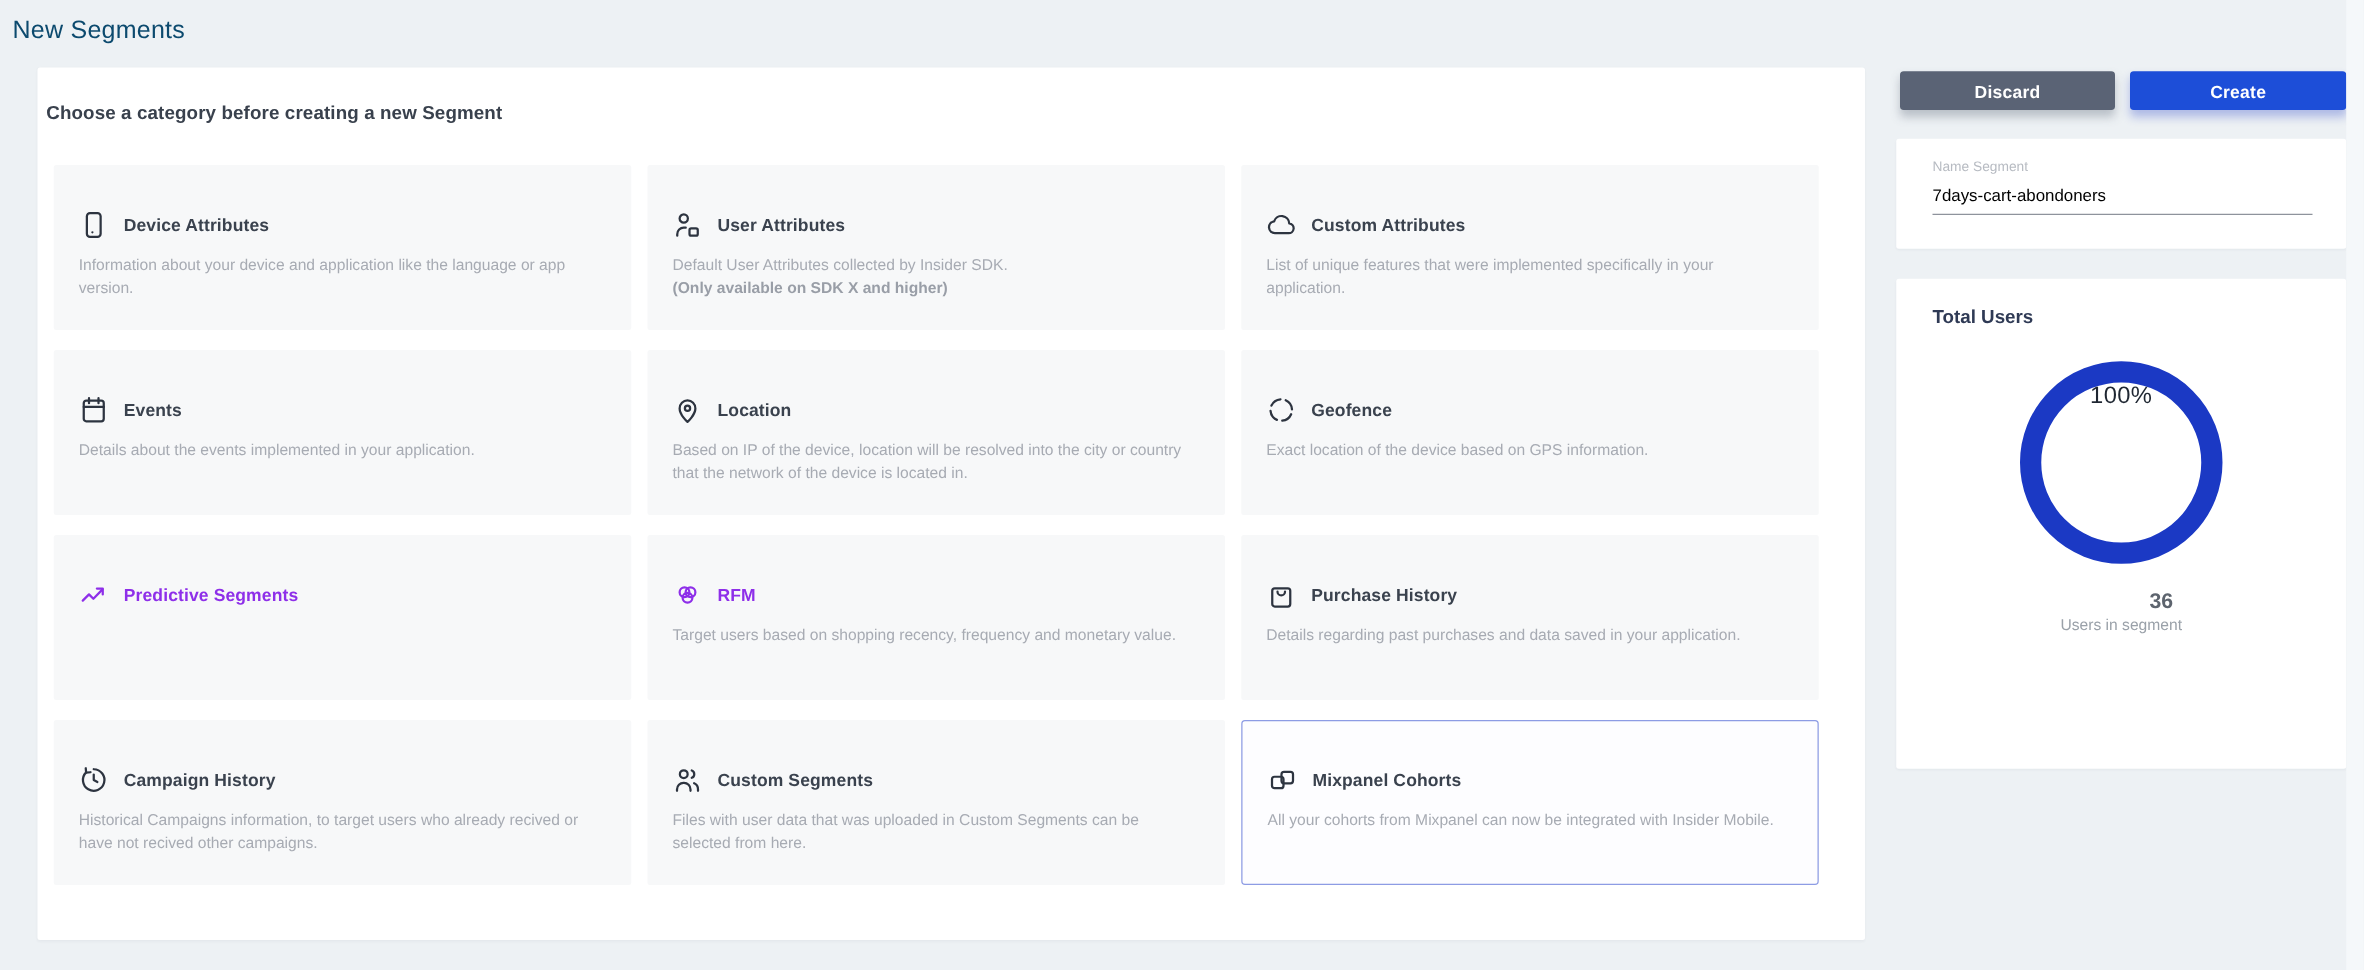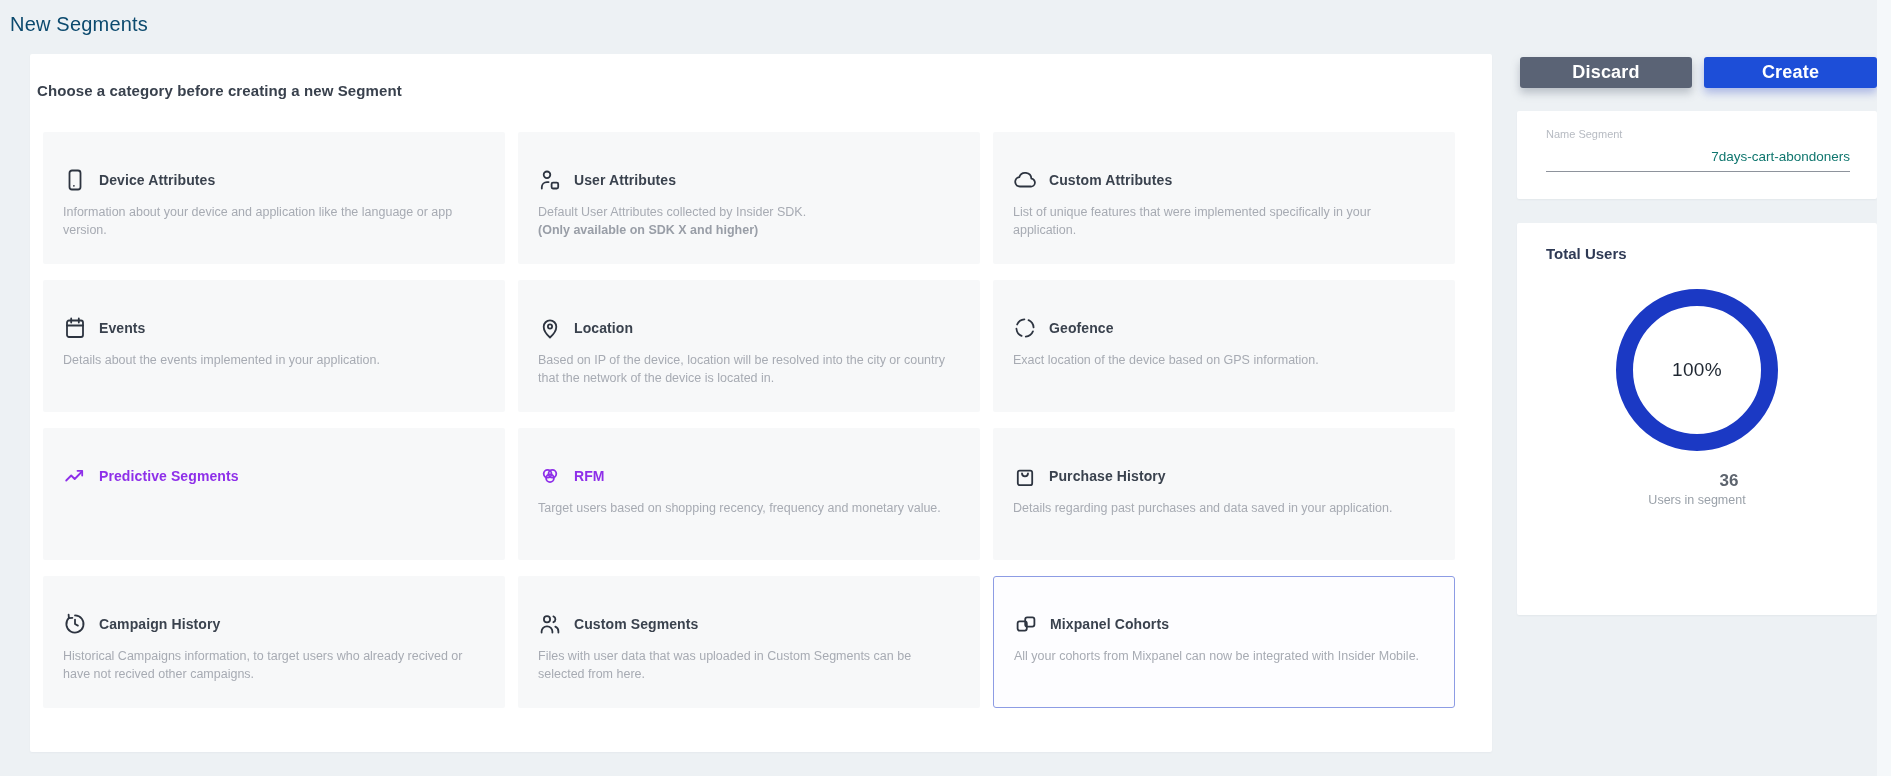--- a/index.html
+++ b/index.html
@@ -38,47 +38,47 @@
   .card-label{font-size:14px;font-weight:700;color:#3a424e;letter-spacing:.1px;}
   .card.accent .card-head{color:#8e2fe9;}
   .card.accent .card-label{color:#8e2fe9;}
   .icon{width:24px;height:24px;flex:0 0 24px;}
   .icon svg{display:block;}
   .card-desc{margin-top:12px;font-size:12.5px;line-height:17.5px;color:#a7abb3;}
   .card-desc.bold{margin-top:0;font-weight:700;color:#999ea7;}
   
   .btn{
     position:absolute;top:57px;height:31px;border:none;border-radius:3px;
-    color:#fff;font-weight:700;font-size:18px;font-family:inherit;cursor:pointer;
+    color:#fff;font-weight:700;font-size:14px;font-family:inherit;cursor:pointer;
     letter-spacing:.2px;
   }
   .btn-discard{left:1520px;width:172px;background:#5a6375;box-shadow:0 5px 8px rgba(90,99,117,.35);}
   .btn-create{left:1704px;width:173px;background:#1d4ed8;box-shadow:0 5px 8px rgba(27,57,196,.3);}
   
   .name-card{
     position:absolute;left:1517px;top:111px;width:360px;height:88px;
     background:#fff;border-radius:2px;box-shadow:0 1px 2px rgba(40,50,70,.05);
   }
   .name-label{position:absolute;left:29px;top:17px;font-size:11px;color:#b7bbc2;}
   .name-input{
     position:absolute;left:29px;top:34px;width:304px;
     border:none;border-bottom:1px solid #8e939c;background:transparent;
-    font-size:13.5px;color:#0f766e;padding:4px 0 7px 0;outline:none;font-family:inherit;text-align:right;
+    font-size:13.5px;color:#000000;padding:4px 0 7px 0;outline:none;font-family:inherit;
   }
   
   .total-card{
     position:absolute;left:1517px;top:223px;width:360px;height:392px;
     background:#fff;border-radius:2px;box-shadow:0 1px 2px rgba(40,50,70,.05);
   }
   .total-title{position:absolute;left:29px;top:22px;font-size:15px;font-weight:700;color:#2f3a55;}
   .donut{
     position:absolute;left:50%;top:66px;transform:translateX(-50%);
     width:162px;height:162px;box-sizing:border-box;
     border:17px solid #1b39c4;border-radius:50%;
-    display:flex;align-items:center;justify-content:center;
+    display:flex;justify-content:center;
   }
   .donut-label{font-size:19px;color:#1f2732;letter-spacing:.3px;}
   .total-count{position:absolute;top:248px;left:0;width:100%;text-align:center;font-size:17px;font-weight:700;color:#5d646e;padding-left:32px;}
   .total-caption{position:absolute;top:270px;left:0;width:100%;text-align:center;font-size:12.5px;color:#9aa1a9;}
   
   .scroll-strip{position:absolute;right:0;top:0;width:14px;height:776px;background:#f5f8fa;}
 </style>
 </head>
 <body>
 

